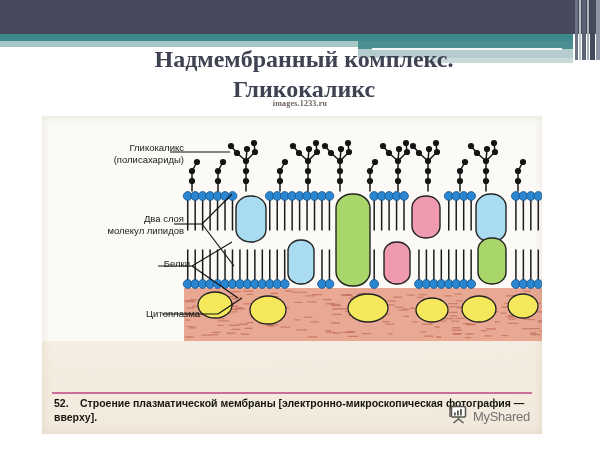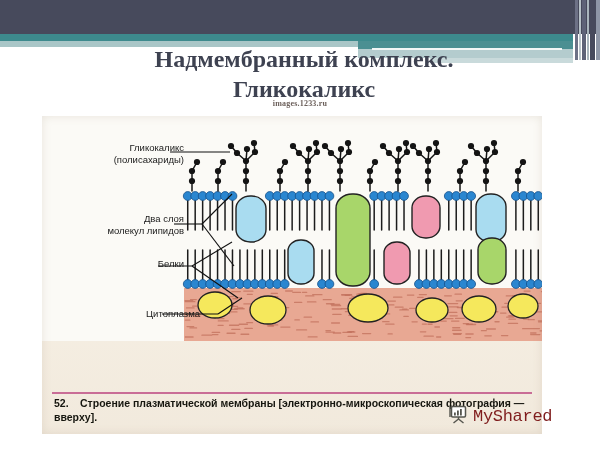--- a/index.html
+++ b/index.html
@@ -124,21 +124,21 @@
     font-family: "Liberation Sans", sans-serif;
     font-size: 9.5px;
     line-height: 11.5px;
     color: #1a1a1a;
     text-align: right;
     white-space: pre-line;
     font-weight: 400;
   }
   #label-glycocalyx { left: 10px; top: 26px; width: 132px; }
   #label-bilayer    { left: 10px; top: 97px; width: 132px; }
-  #label-proteins   { left: 10px; top: 142px; width: 132px; }
+  #label-proteins   { left: 16px; top: 142px; width: 132px; }
   #label-cytoplasm  { left: 20px;  top: 192px; width: 138px; }
 
   
   #caption {
     position: absolute;
     left: 12px; top: 232px;
     width: 478px;
     font-family: "Liberation Sans", sans-serif;
     font-size: 10.5px;
     font-weight: bold;
@@ -159,23 +159,23 @@
 
   
   #myshared-logo {
     position: absolute;
     left: 448px; top: 404px;
     display: flex;
     align-items: center;
     gap: 4px;
   }
   #myshared-text {
-    font-family: Liberation Mono, monospace;
-    font-size: 17px;
-    color: #7f1d1d;
+    font-family: Liberation Sans, sans-serif;
+    font-size: 13px;
+    color: #737373;
     letter-spacing: -0.3px;
   }
   
   #panel-shadow {
     position: absolute;
     left: 42px; top: 116px;
     width: 500px; height: 318px;
     pointer-events: none;
     box-shadow: inset 0 0 10px rgba(150,130,105,0.18);
   }

